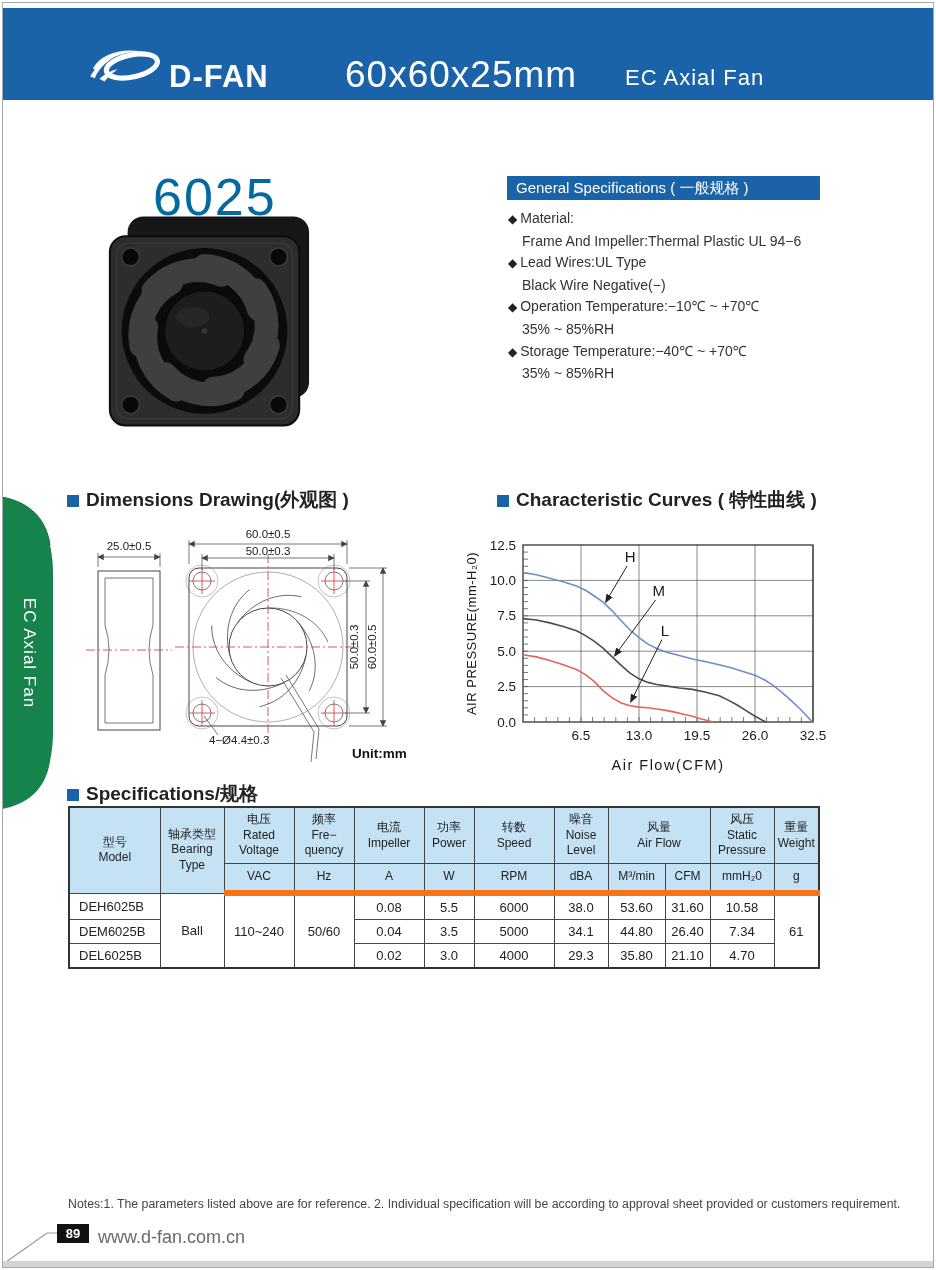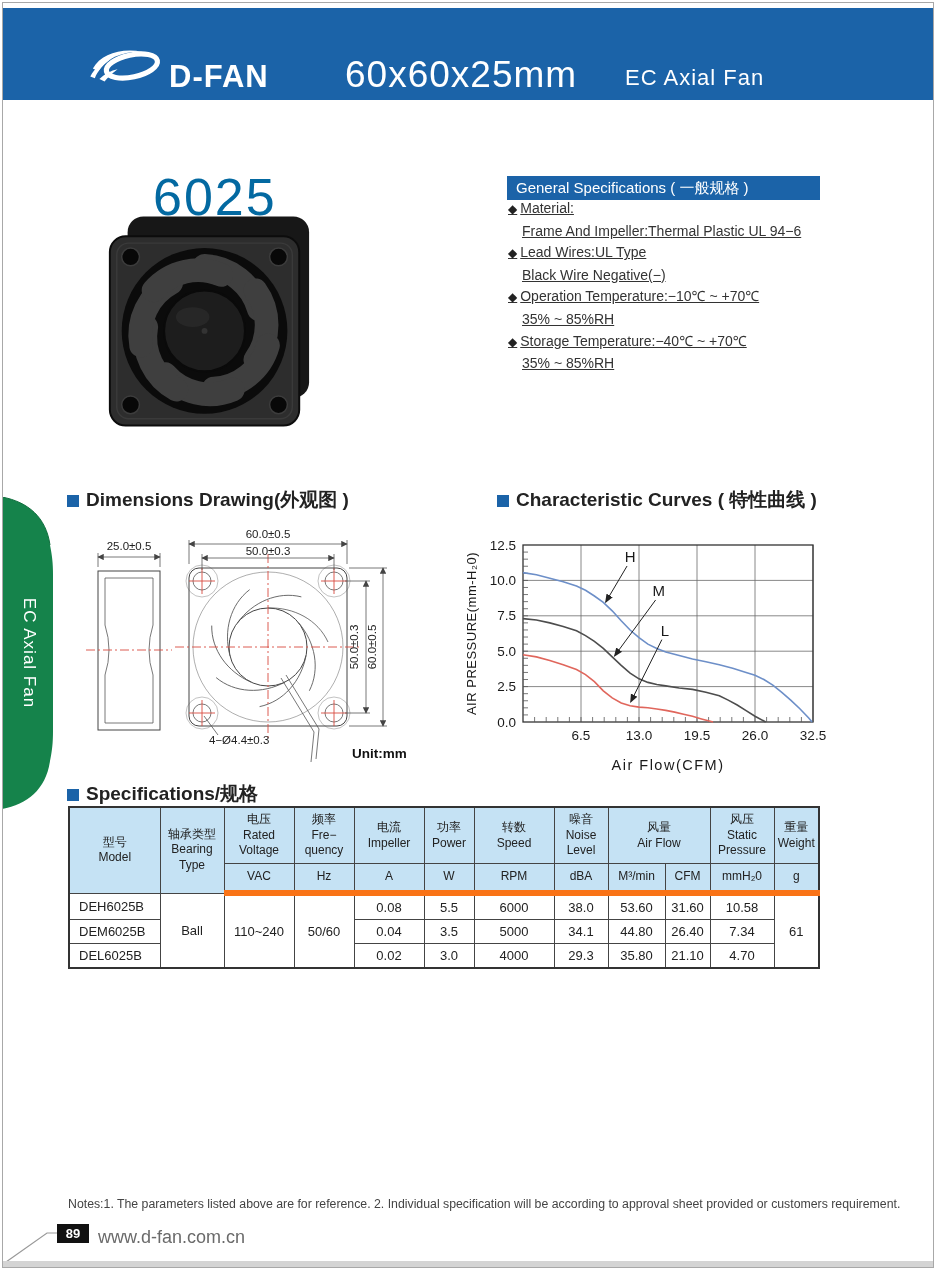--- a/index.html
+++ b/index.html
@@ -13,21 +13,21 @@
   .size-title{position:absolute;left:342px;top:46px;color:#fff;font-size:37px;font-weight:400;letter-spacing:1px;}
   .product-type{position:absolute;left:622px;top:57px;color:#fff;font-size:22px;letter-spacing:1px;}
 
   
   .model-number{position:absolute;left:153px;top:134px;font-size:52px;color:#0369a1;letter-spacing:2px;margin-top:33px;}
   .fan-photo{position:absolute;left:100px;top:208px;}
 
   
   .gs-bar{position:absolute;left:507px;top:176px;width:313px;height:24px;background:#1b63a8;color:#fff;
           font-size:15px;line-height:24px;padding-left:9px;box-sizing:border-box;}
-  .gs-list{position:absolute;left:508px;top:198px;width:400px;font-size:14px;color:#333;line-height:21.6px;text-decoration:underline;}
+  .gs-list{position:absolute;left:508px;top:208px;width:400px;font-size:14px;color:#333;line-height:21.6px;}
   .gs-line{white-space:nowrap;}
   .gs-line .dm{color:#222;font-size:12px;margin-right:3px;}
   .gs-line.cont{padding-left:14px;}
 
   
   .sec{position:absolute;font-size:19px;color:#222;font-weight:600;white-space:nowrap;}
   .sec .sq{display:inline-block;width:12px;height:12px;background:#1b63a8;margin-right:7px;vertical-align:-1px;}
 
   
   .side-tab{position:absolute;left:2px;top:497px;width:54px;height:312px;z-index:40;}

